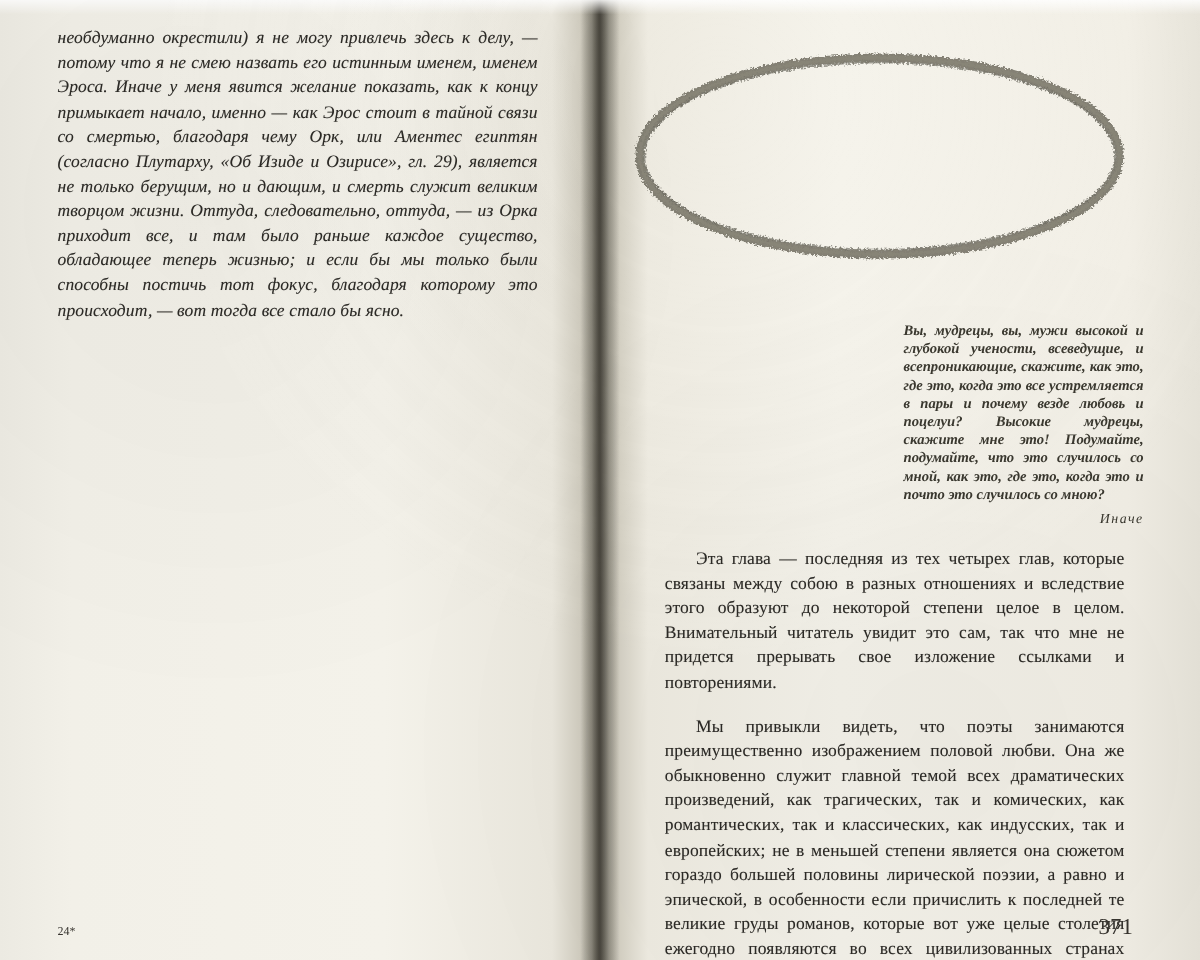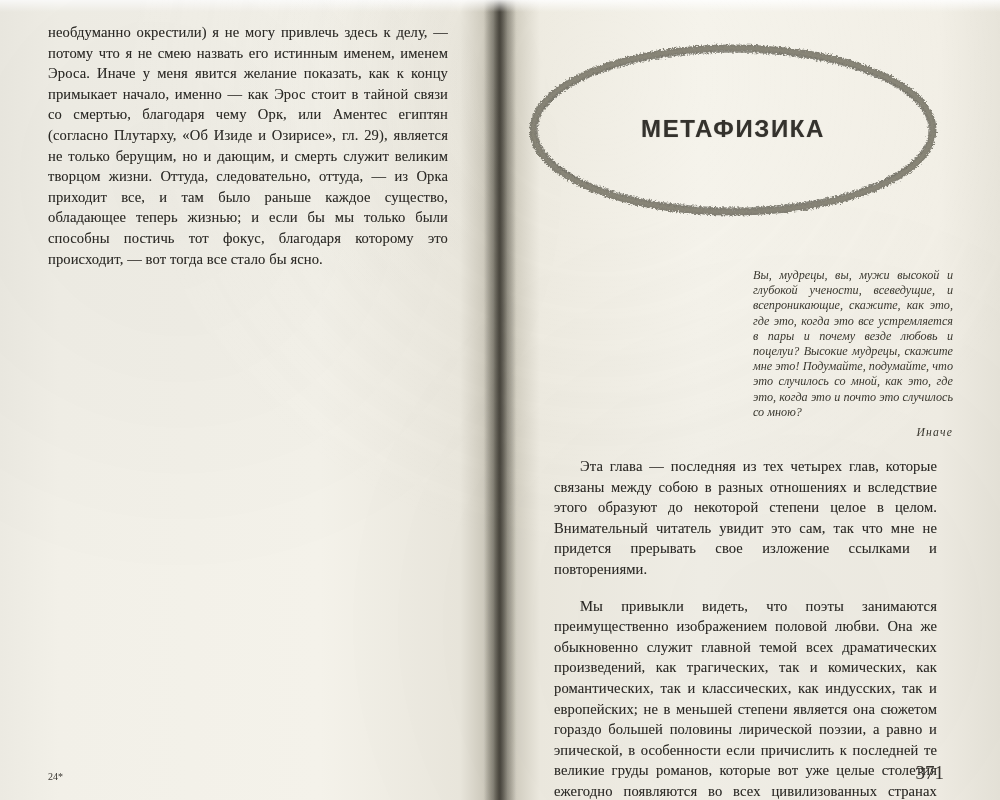--- a/index.html
+++ b/index.html
@@ -59,21 +59,21 @@
     left: 48px;
     top: 22px;
     width: 400px;
     font-size: 14.6px;
     line-height: 20.6px;
     text-align: justify;
     color: #2c2a26;
     letter-spacing: 0.1px;
     text-shadow: 0 0 0.6px rgba(70,68,62,0.35);
   }
-  #left-text p { margin: 0; }
+  #left-text p { margin: 0; font-style: italic; }
 
   
   #right-page {
     position: absolute;
     left: 508px; top: 0;
     width: 492px;
     height: 800px;
   }
 
   
@@ -108,21 +108,21 @@
     position: absolute;
     left: 245px;
     top: 268px;
     width: 200px;
     font-size: 12.2px;
     line-height: 15.2px;
     font-style: italic;
     text-align: justify;
     color: #3a382f;
   }
-  #epigraph p { margin: 0; }
+  #epigraph p { margin: 0; font-weight: bold; }
   #epigraph-author {
     margin-top: 5px;
     text-align: right;
     font-style: italic;
     font-size: 11.6px;
     letter-spacing: 1.2px;
     color: #3a382f;
   }
 
   #right-body {
@@ -200,21 +200,20 @@
           <filter id="rough">
             <feTurbulence type="fractalNoise" baseFrequency="0.55" numOctaves="4" result="n"></feTurbulence>
             <feDisplacementMap in="SourceGraphic" in2="n" scale="5" xChannelSelector="R" yChannelSelector="G"></feDisplacementMap>
           </filter>
         </defs>
         <ellipse cx="215" cy="100" rx="200" ry="82" fill="none" stroke="#6f6d61" stroke-width="7" filter="url(#rough)" opacity="0.85"></ellipse>
         <ellipse cx="215" cy="100" rx="200" ry="82" fill="none" stroke="#8b8879" stroke-width="3" filter="url(#rough)" opacity="0.7"></ellipse>
         <ellipse cx="215" cy="100" rx="196" ry="78" fill="none" stroke="#57554b" stroke-width="1.4" filter="url(#rough)" opacity="0.55"></ellipse>
       </svg>
       <div id="title-block">
-        <span id="title-line1">МЕТАФИЗИКА</span>
       </div>
     </div>
 
     <div id="epigraph">
       <p>Вы, мудрецы, вы, мужи высокой и глубокой учености, всеведущие, и всепроникающие, скажите, как это, где это, когда это все устремляется в пары и почему везде любовь и поцелуи? Высокие мудрецы, скажите мне это! Подумайте, подумайте, что это случилось со мной, как это, где это, когда это и почто это случилось со мною?</p>
       <div id="epigraph-author">Иначе</div>
     </div>
 
     <div id="right-body">
       <p>Эта глава — последняя из тех четырех глав, которые связаны между собою в разных отношениях и вследствие этого образуют до некоторой степени целое в целом. Внимательный читатель увидит это сам, так что мне не придется прерывать свое изложение ссылками и повторениями.</p>

